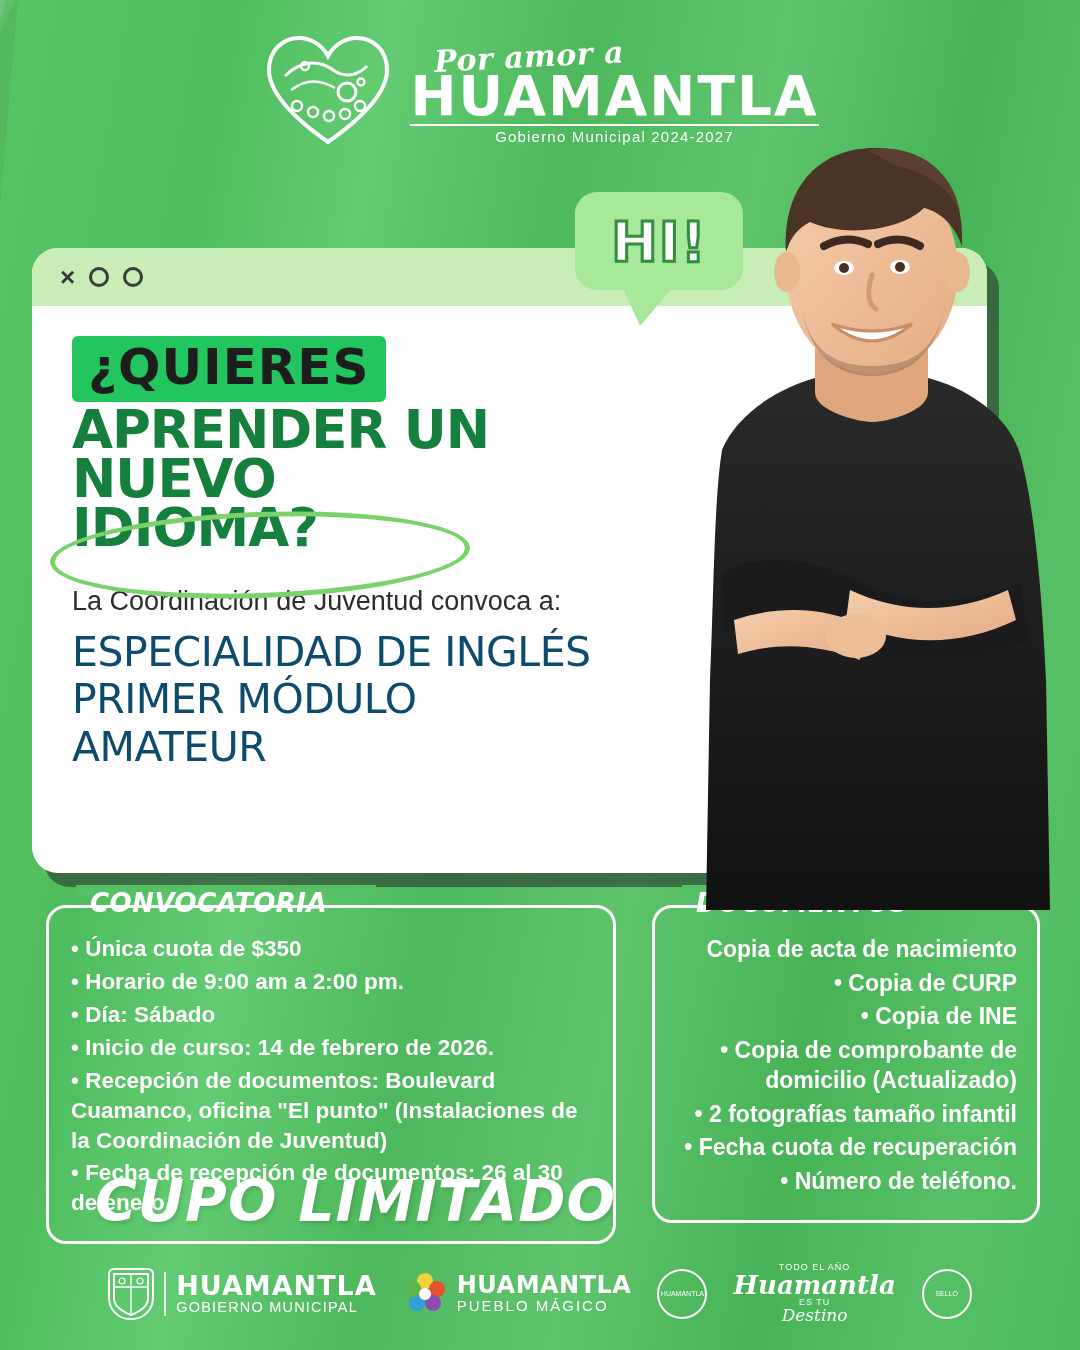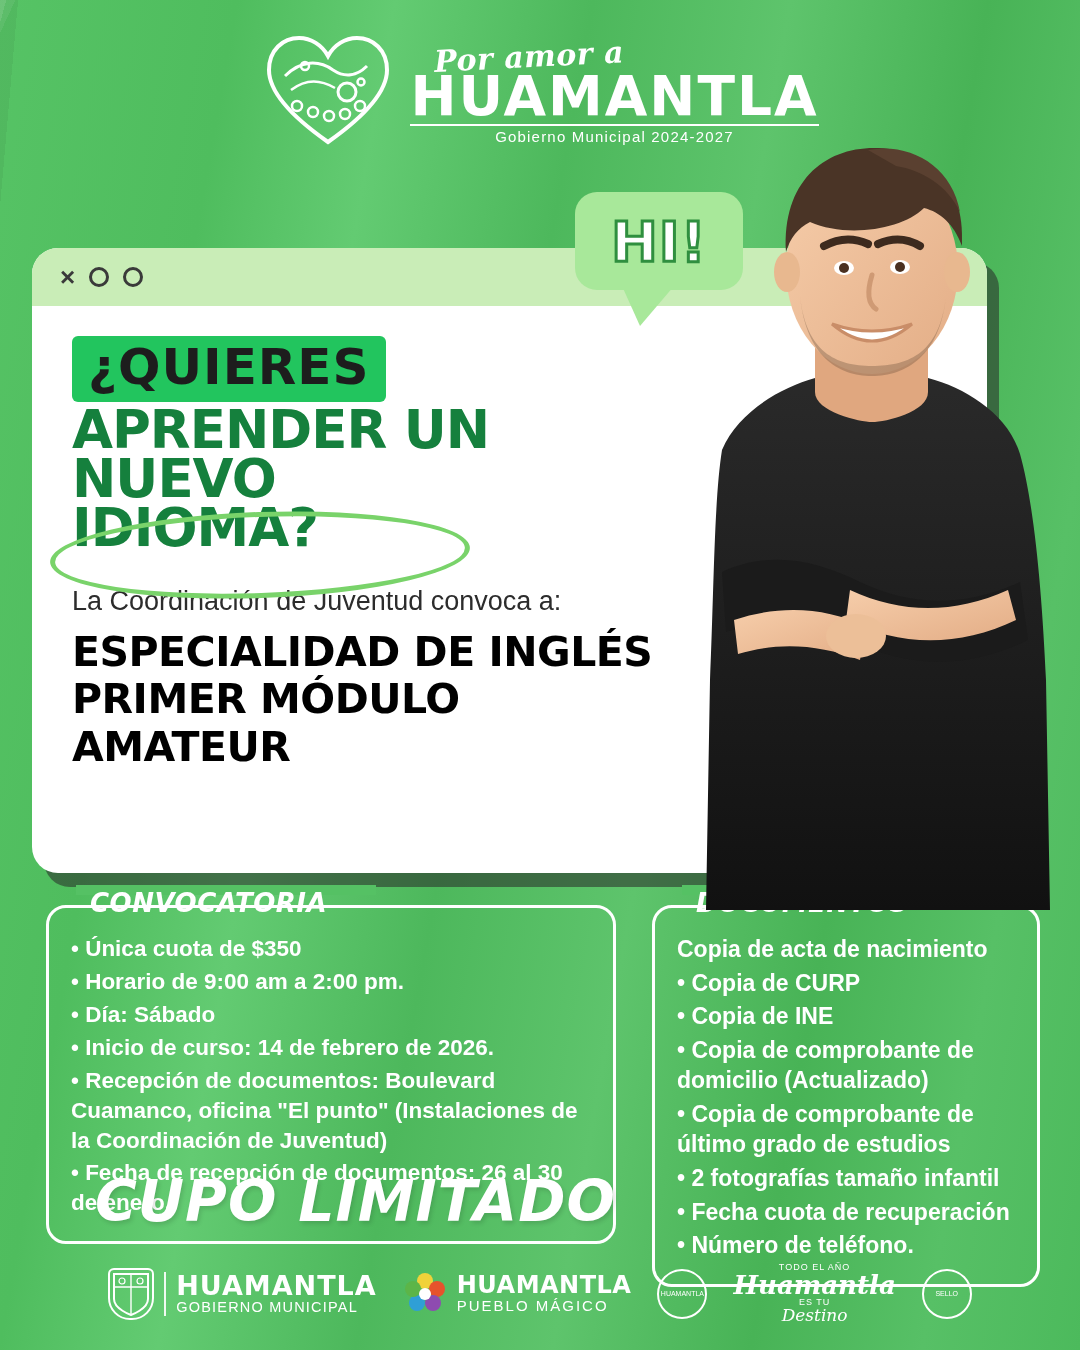--- a/index.html
+++ b/index.html
@@ -121,24 +121,24 @@
   }
   .lead {
     margin-top: 34px;
     font-size: 27px;
     color: #2c2c2c;
     font-family: "Liberation Sans", sans-serif;
   }
   .course {
     margin-top: 12px;
     font-family: "DejaVu Sans", sans-serif;
-    font-weight: bold;
+    font-weight: normal;
     font-size: 41px;
     line-height: 1.15;
-    color: #000000;
+    color: #0c4a6e;
     letter-spacing: -0.5px;
   }
 
   
   .hi-bubble {
     position: absolute;
     left: 575px; top: 192px;
     width: 168px; height: 98px;
     background: #a8e89a;
     border-radius: 22px;
@@ -175,21 +175,21 @@
   .boxes {
     position: absolute;
     top: 905px; left: 0; right: 0;
     display: flex;
     gap: 36px;
     padding: 0 46px;
     z-index: 5;
   }
   .box { position: relative; flex: 0 0 auto; }
   .box.left { width: 570px; }
-  .box.right { width: 388px; }
+  .box.right { width: 388px; text-align: right; }
   .box-frame {
     border: 3px solid #ffffff;
     border-radius: 20px;
     padding: 26px 20px 20px 22px;
     min-height: 236px;
   }
   .box-title {
     position: absolute;
     top: -17px; left: 34px;
     background: transparent;
@@ -409,21 +409,20 @@
       <div class="box-title">CONVOCATORIA</div>
     </div>
 
     <div class="box right">
       <div class="box-frame">
         <ul>
           <li>Copia de acta de nacimiento</li>
           <li>• Copia de CURP</li>
           <li>• Copia de INE</li>
           <li>• Copia de comprobante de domicilio (Actualizado)</li>
-          <li>• Copia de comprobante de último grado de estudios</li>
           <li>• 2 fotografías tamaño infantil</li>
           <li>• Fecha cuota de recuperación</li>
           <li>• Número de teléfono.</li>
         </ul>
       </div>
       <div class="box-title-bg" style="width:190px;"></div>
       <div class="box-title">DOCUMENTOS</div>
     </div>
   </div>
 

